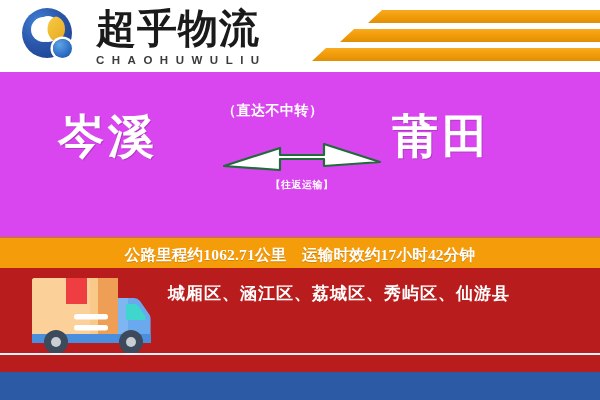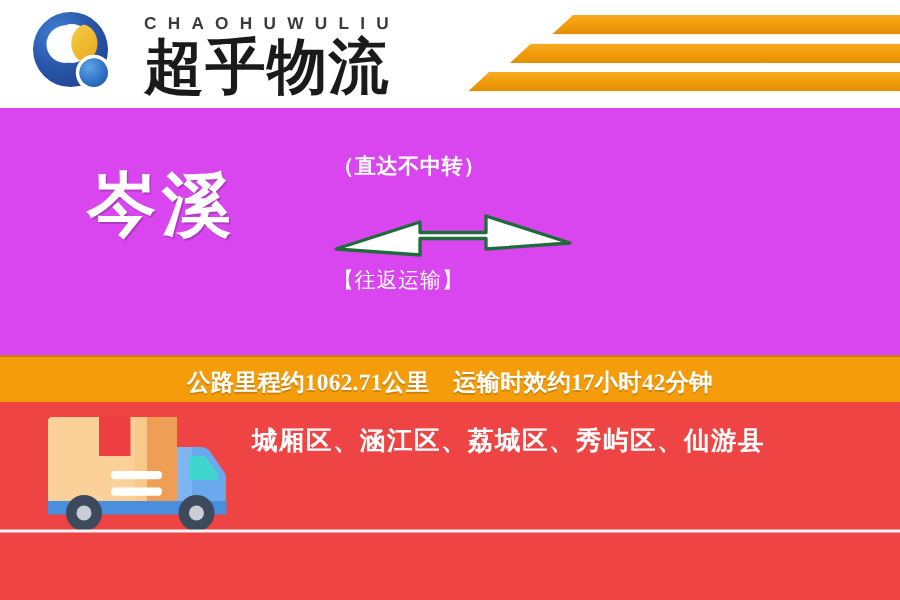--- a/index.html
+++ b/index.html
@@ -145,24 +145,24 @@
   }
   #arrow-svg {
     position: absolute;
     left: 0; top: 36px;
     width: 160px; height: 34px;
   }
   #label-roundtrip {
     position: absolute;
     left: 0; top: 76px;
     width: 160px;
-    text-align: left;
-    font-family: "Liberation Serif", "DejaVu Serif", serif;
-    font-size: 14px;
-    font-weight: 400;
+    text-align: center;
+    font-family: "Liberation Serif", "DejaVu Serif", serif;
+    font-size: 10px;
+    font-weight: 700;
     color: #ffffff;
     letter-spacing: 0.5px;
     white-space: nowrap;
   }
 
   
   #info-bar {
     position: absolute;
     left: 0; top: 237px;
     width: 600px; height: 37px;
@@ -181,22 +181,22 @@
     color: #ffffff;
     letter-spacing: 0.2px;
     white-space: nowrap;
     text-shadow: 0 1px 0 rgba(140,84,0,0.35);
   }
 
   
   #bottom {
     position: absolute;
     left: 0; top: 268px;
-    width: 600px; height: 132px;
-    background: #ef4444;
+    width: 600px; height: 104px;
+    background: #b91c1c;
   }
   #districts {
     position: absolute;
     left: 168px; top: 14px;
     font-family: "Liberation Serif", "DejaVu Serif", serif;
     font-size: 17px;
     font-weight: 700;
     color: #ffffff;
     letter-spacing: 1px;
     white-space: nowrap;
@@ -222,22 +222,22 @@
 
     <div id="logo-mark">
       <div class="disc"></div>
       <div class="hole"></div>
       <div class="crescent-cut"></div>
       <div class="crescent"></div>
       <div class="dot"></div>
     </div>
 
     <div id="brand">
+      <div id="brand-cn">超乎物流</div>
       <div id="brand-en">CHAOHUWULIU</div>
-      <div id="brand-cn">超乎物流</div>
     </div>
 
     <div id="stripes">
       <div class="stripe s1"></div>
       <div class="stripe s2"></div>
       <div class="stripe s3"></div>
     </div>
 
   </div>
 
@@ -248,20 +248,21 @@
     <div id="arrow-block">
       <div id="label-direct">（直达不中转）</div>
 
       <svg id="arrow-svg" viewBox="0 0 160 34">
         <polygon points="2,28 58,10 58,17 102,17 102,6 158,24 102,28 102,21 58,21 58,32" fill="#ffffff" stroke="#1f6b3a" stroke-width="2.2" stroke-linejoin="round"></polygon>
       </svg>
 
       <div id="label-roundtrip">【往返运输】</div>
     </div>
 
+    <div class="city" id="city-dest">莆田</div>
 
   </div>
 
   <div id="info-bar">
     <span id="info-text">公路里程约1062.71公里　运输时效约17小时42分钟</span>
   </div>
 
   <div id="bottom">
 
     <svg id="truck" viewBox="0 0 140 82">

